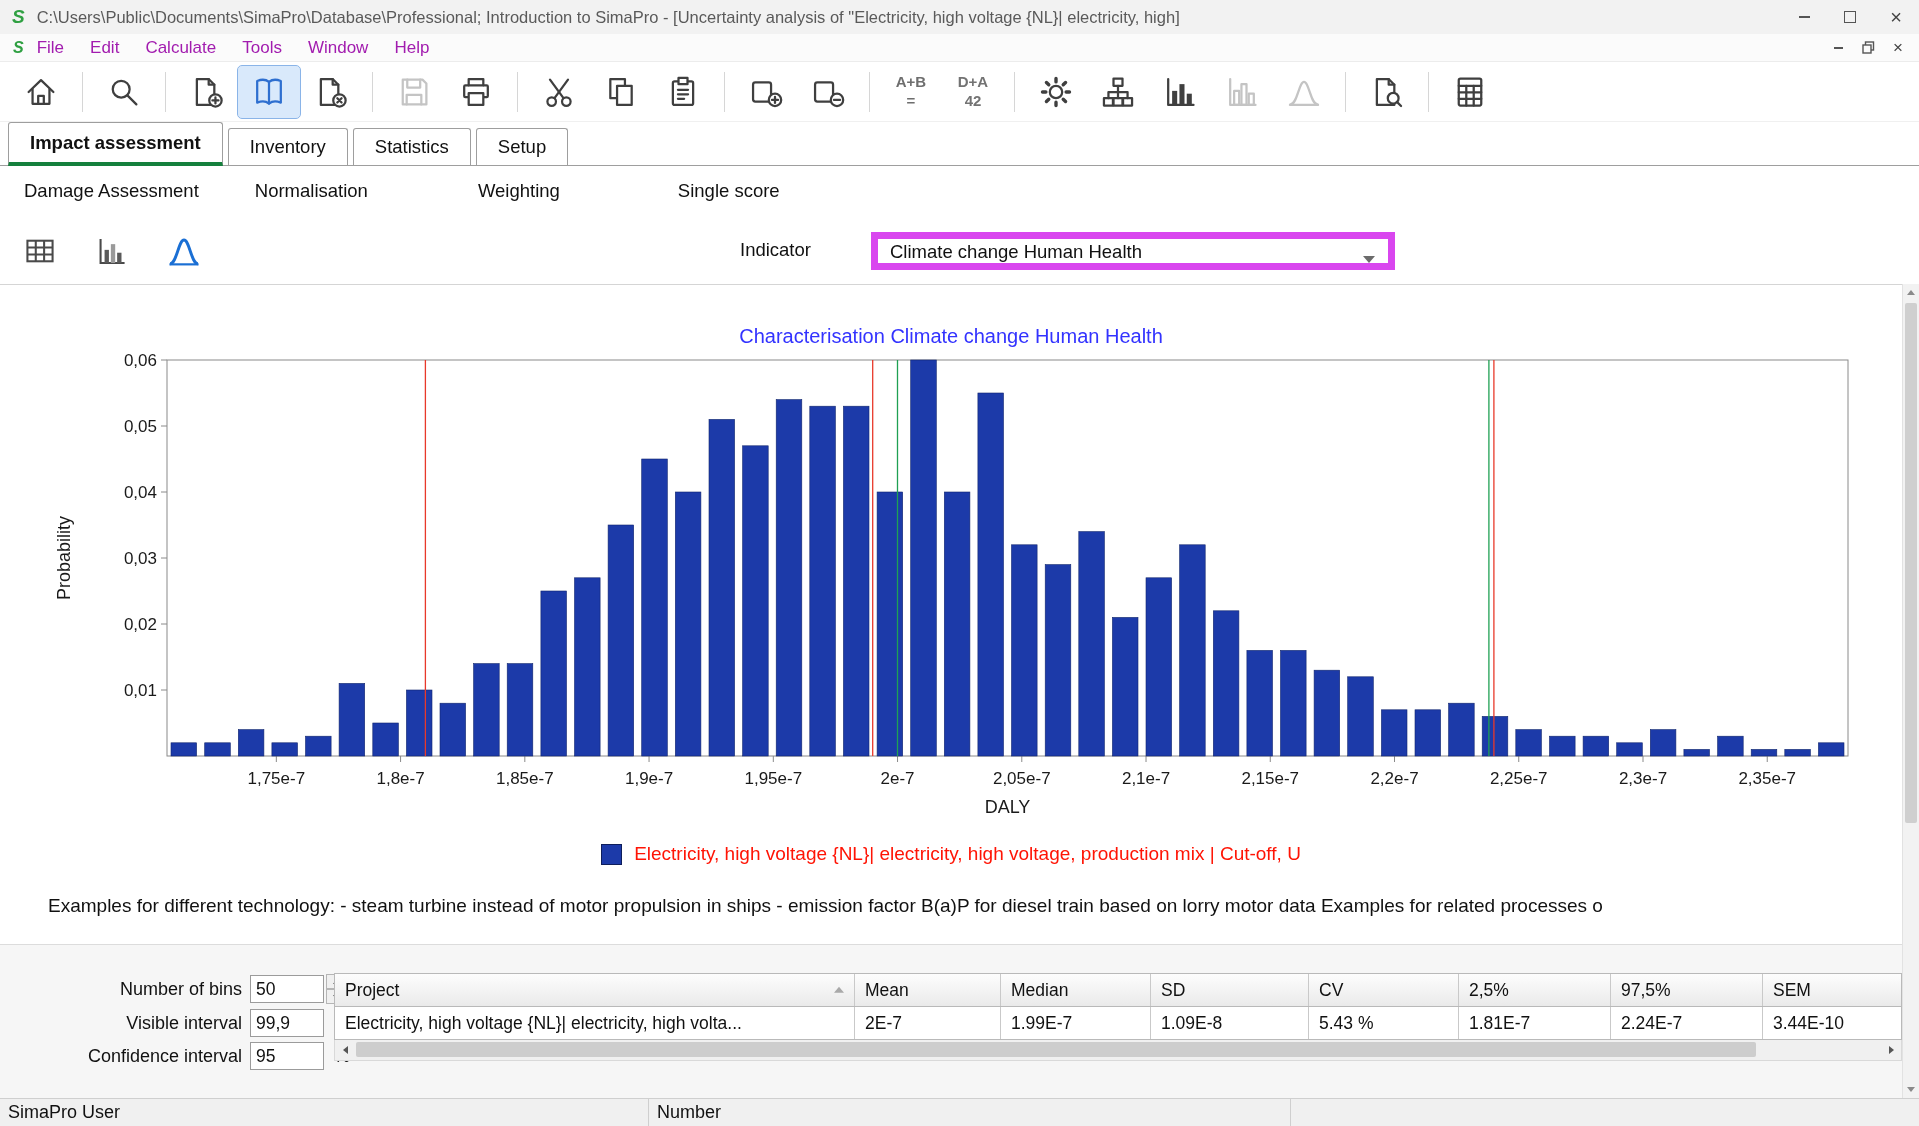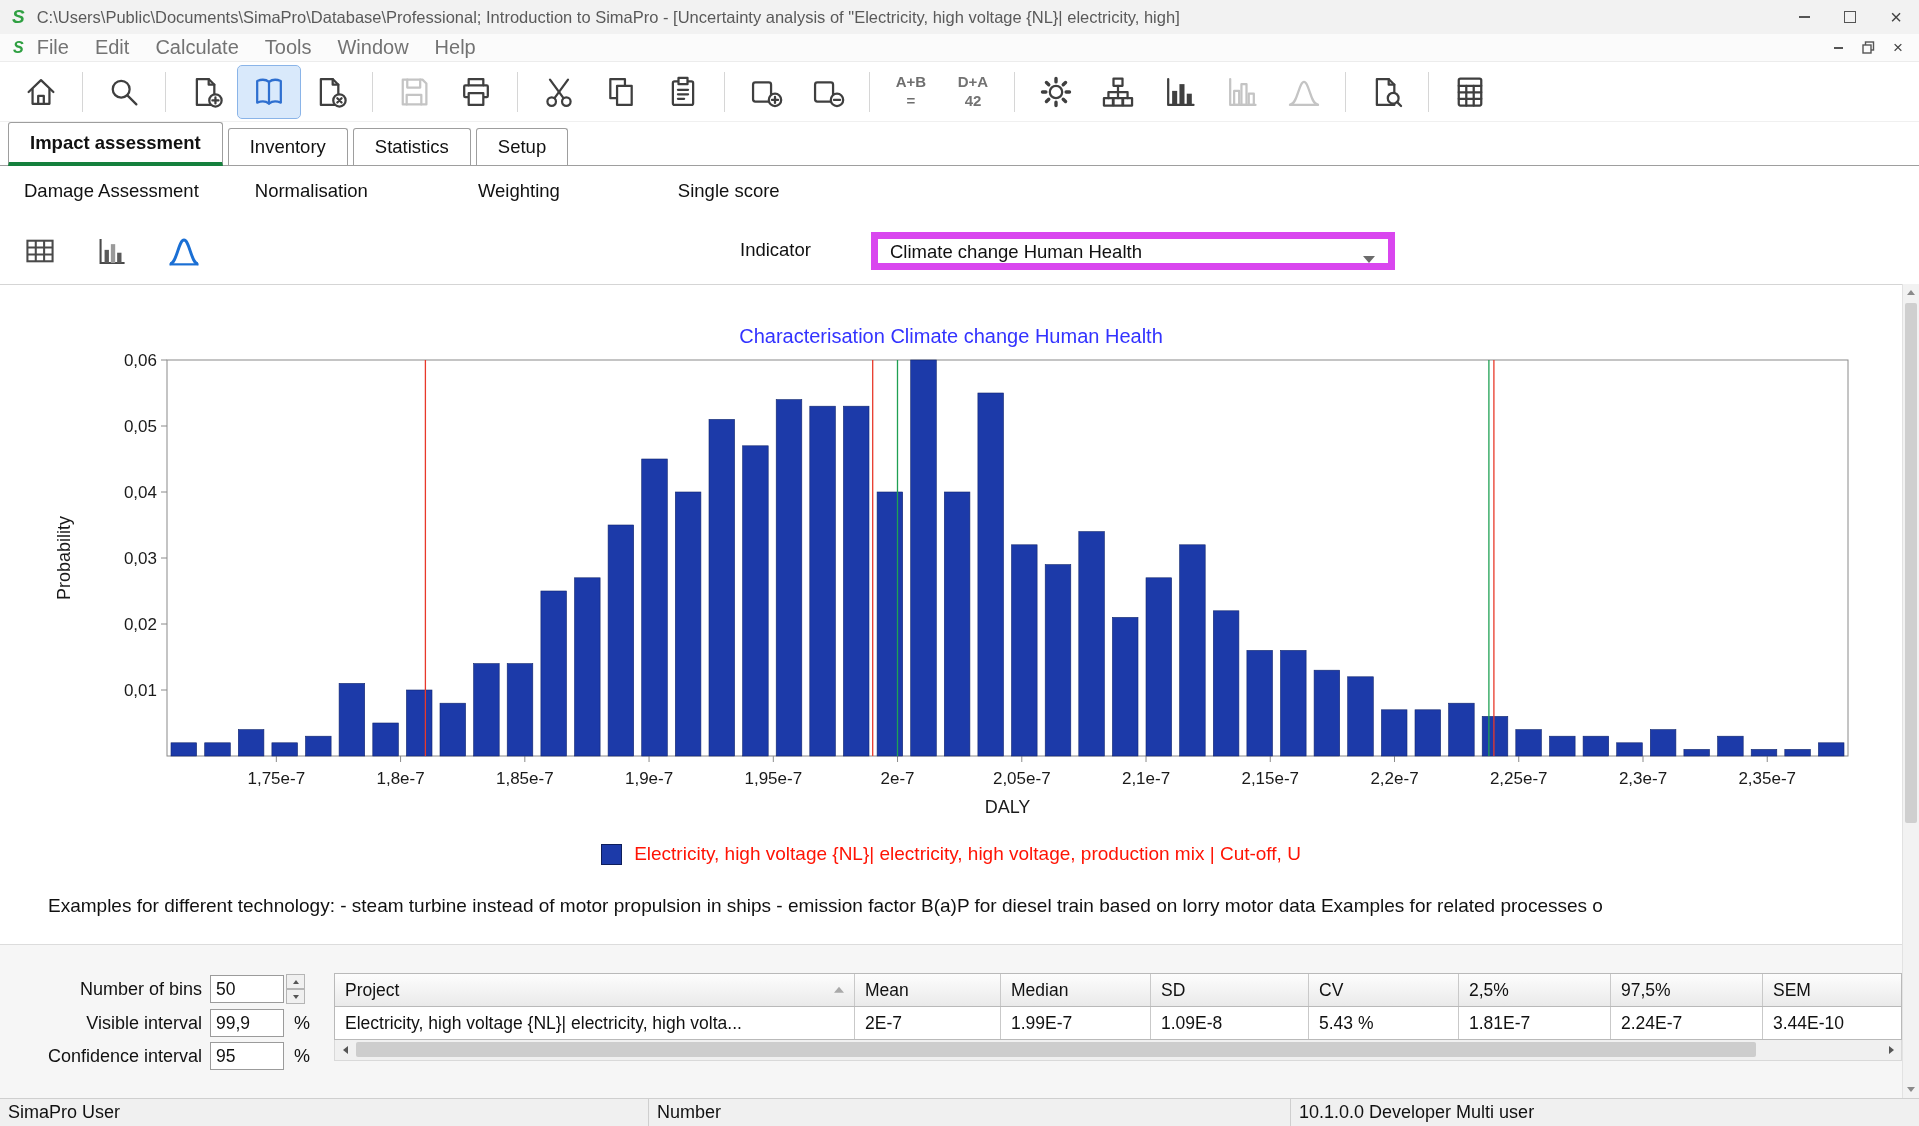--- a/index.html
+++ b/index.html
@@ -12,21 +12,21 @@
   .window-title{margin-left:12px;font-size:16.5px;color:#5a5a5a;white-space:nowrap;overflow:hidden;}
   .win-controls{margin-left:auto;display:flex;height:100%;flex:0 0 auto;}
   .win-btn{width:46px;height:100%;display:flex;align-items:center;justify-content:center;color:#444;}
   .g-min{display:block;width:11px;border-bottom:2px solid #555;}
   .g-max{display:block;width:10px;height:10px;border:1.5px solid #555;}
   .g-close{font-size:20px;line-height:1;color:#444;}
 
   
   .menubar{position:absolute;left:0;top:34px;width:100%;height:28px;background:#fbfbfb;display:flex;align-items:center;border-bottom:1px solid #ececec;box-sizing:border-box;}
   .menu-logo{margin-left:13px;font-weight:bold;font-style:italic;color:#2fa042;font-size:16px;}
-  .menu-item{padding:0 13px;font-size:20px;color:#737373;}
+  .menu-item{padding:0 13px;font-size:17px;color:#a21caf;}
   .mdi-controls{margin-left:auto;display:flex;margin-right:6px;}
   .mdi-btn{width:30px;height:24px;display:flex;align-items:center;justify-content:center;color:#555;}
 
   
   .toolbar{position:absolute;left:0;top:62px;width:100%;height:60px;background:#fff;display:flex;align-items:center;padding-left:10px;box-sizing:border-box;border-bottom:1px solid #f0f0f0;}
   .tbtn{width:62px;height:52px;display:flex;flex-direction:column;align-items:center;justify-content:center;border-radius:4px;flex:0 0 auto;}
   .tbtn.hl{background:#d9e9fb;outline:1px solid #8ab4e8;}
   .tsep{width:1px;height:40px;background:#d6d6d6;margin:0 10px;flex:0 0 auto;}
   .ic{stroke:#3f3f3f;fill:none;stroke-width:2;stroke-linecap:round;stroke-linejoin:round;}
   .ic.dis{stroke:#c4c4c4;}
@@ -65,21 +65,21 @@
   
   .vscroll{position:absolute;right:0;top:284px;width:17px;height:814px;background:#f2f2f2;border-left:1px solid #e2e2e2;box-sizing:border-box;}
   .vs-arrow{height:17px;display:flex;align-items:center;justify-content:center;}
   .tri-up{width:0;height:0;border-left:4px solid transparent;border-right:4px solid transparent;border-bottom:5px solid #8a8a8a;}
   .tri-down{width:0;height:0;border-left:4px solid transparent;border-right:4px solid transparent;border-top:5px solid #8a8a8a;}
   .vs-thumb{position:absolute;left:2px;top:19px;width:12px;height:520px;background:#cfcfcf;border-radius:2px;}
 
   
   .bottombar{position:absolute;left:0;top:944px;width:1902px;height:154px;background:#f6f6f6;border-top:1px solid #dcdcdc;box-sizing:border-box;}
   .ctl-row{position:absolute;left:0;height:28px;display:flex;align-items:center;}
-  .ctl-label{width:202px;text-align:right;font-size:18px;margin-right:8px;color:#111;}
+  .ctl-label{width:202px;text-align:right;font-size:18px;margin-right:8px;color:#111;padding-left:40px;}
   .ctl-input{width:62px;height:26px;border:1px solid #9b9b9b;font-size:17.5px;padding:0 5px;font-family:inherit;background:#fff;color:#111;box-sizing:content-box;}
   .spinner{width:19px;height:30px;margin-left:2px;display:flex;flex-direction:column;}
   .spin-btn{flex:1;border:1px solid #b5b5b5;background:#f0f0f0;display:flex;align-items:center;justify-content:center;}
   .spin-btn .tri-up{border-left-width:3.5px;border-right-width:3.5px;border-bottom-width:4.5px;border-bottom-color:#555;}
   .spin-btn .tri-down{border-left-width:3.5px;border-right-width:3.5px;border-top-width:4.5px;border-top-color:#555;}
   .pct{font-size:18px;margin-left:10px;color:#111;}
 
   
   .stat-table{position:absolute;left:334px;top:28px;width:1568px;}
   .thead{display:flex;height:34px;background:linear-gradient(#fdfdfd,#eaeaea);border:1px solid #b9b9b9;box-sizing:border-box;}
@@ -535,16 +535,15 @@
         <div class="hs-arrow right">
             <span class="tri-right"></span>
           </div>
       </div>
     </div>
   </div>
 
   <div class="statusbar">
     <div class="sb-cell sb-1">SimaPro User</div>
     <div class="sb-cell sb-2">Number</div>
-    <div class="sb-cell sb-3">10.1.0.0 Developer Multi user</div>
   </div>
 
 </div>
 
 </body></html>

